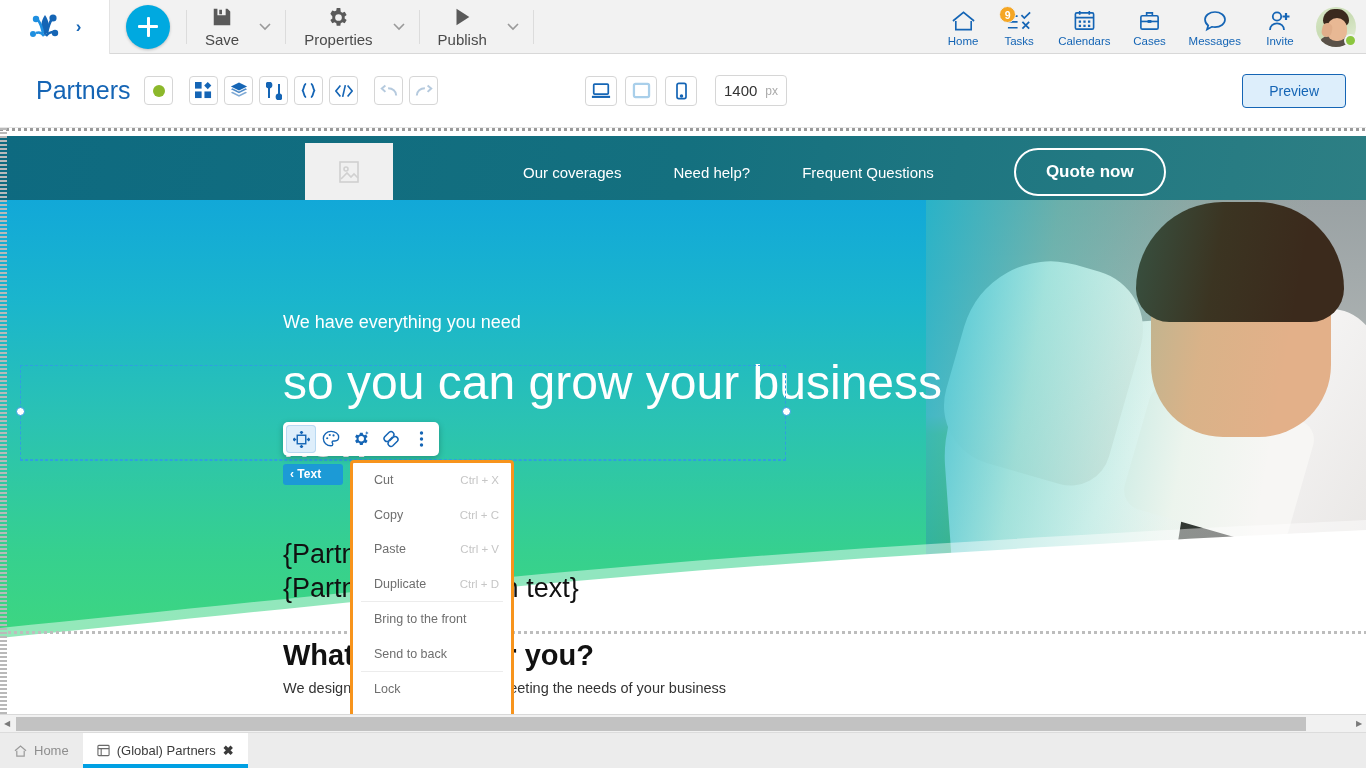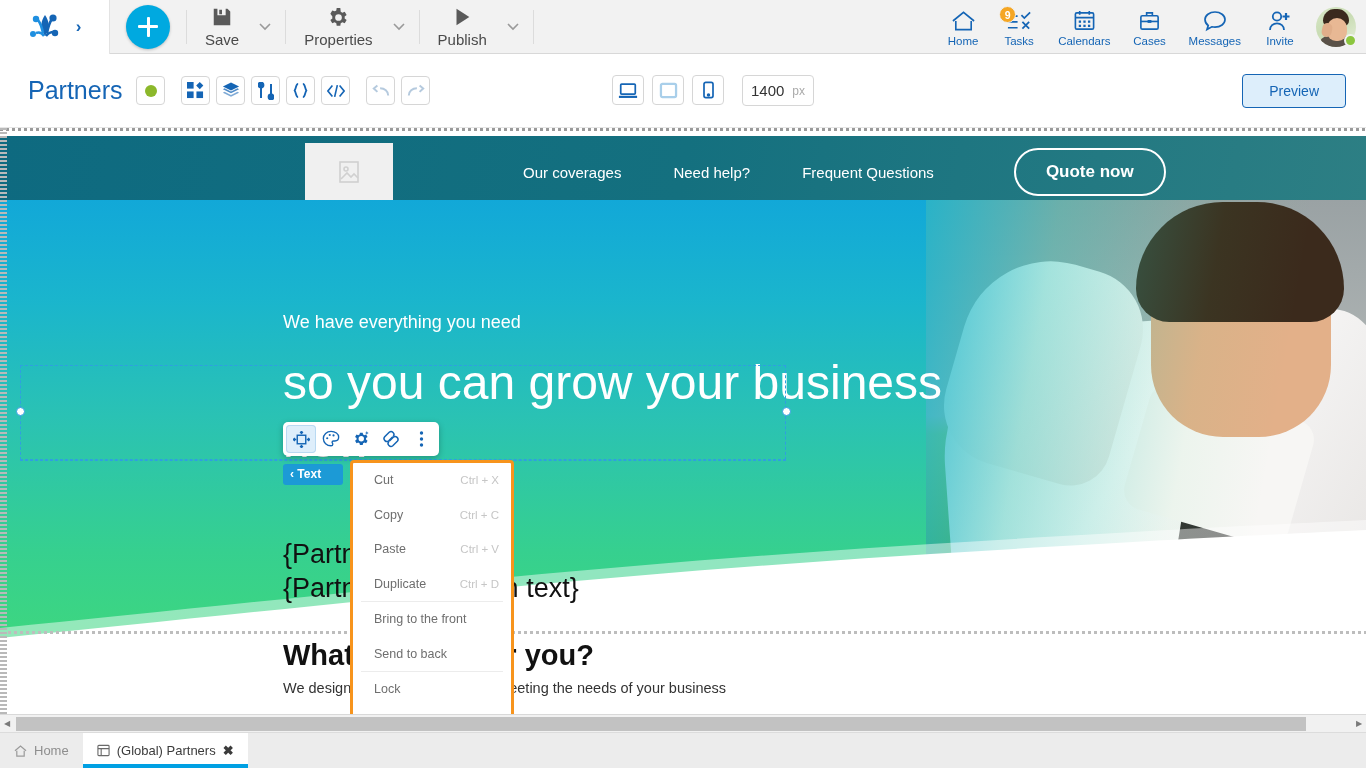--- a/index.html
+++ b/index.html
@@ -85,32 +85,32 @@
   .av-hand { position:absolute; left:6px; top:16px; width:10px; height:14px;
              background:#e0ae8a; border-radius:5px; transform: rotate(12deg); }
   .status-dot {
     position:absolute; right: -1px; bottom: 0px; width: 13px; height: 13px;
     border-radius: 50%; background: #8cc63f; border: 2px solid #f2f2f2;
   }
 
   
   .editbar {
     position: absolute; top: 54px; left: 0; width: 1366px; height: 74px;
-    background: #ffffff; display: flex; align-items: center; padding: 0 28px;
+    background: #ffffff; display: flex; align-items: center; padding: 0 36px;
     border-bottom: 1px solid #e6e6e6;
   }
   .page-title { font-size: 25px; color: #1565b5; font-weight: 400; margin-right: 14px; }
   .sq-btn {
     width: 29px; height: 29px; border: 1px solid #d6d6d6; border-radius: 4px;
     background: #fff; display:flex; align-items:center; justify-content:center;
     margin-right: 6px; cursor: pointer; flex: none;
   }
   .green-dot { width: 12px; height: 12px; border-radius: 50%; background: #8cb82b; }
   .sq-gap { margin-left: 10px; }
-  .device-group { position: absolute; left: 612px; display: flex; }
+  .device-group { position: absolute; left: 585px; display: flex; align-items: center; }
   .dev-btn {
     width: 32px; height: 30px; border: 1px solid #d6d6d6; border-radius: 4px;
     background:#fff; display:flex; align-items:center; justify-content:center;
     margin-right: 8px; cursor:pointer;
   }
   .px-box {
     width: 72px; height: 31px; border: 1px solid #d6d6d6; border-radius: 4px;
     background:#fff; display:flex; align-items:center; margin-left: 10px;
     padding: 0 8px; cursor: text;
   }

